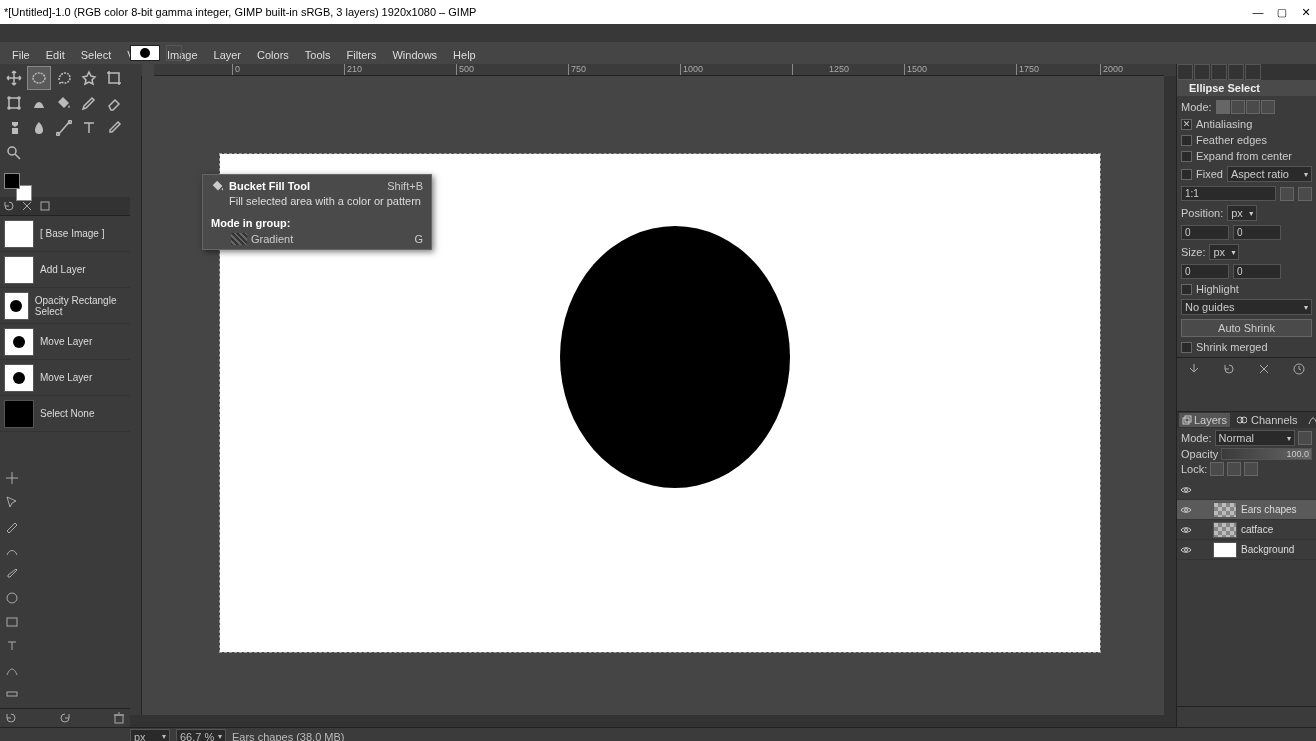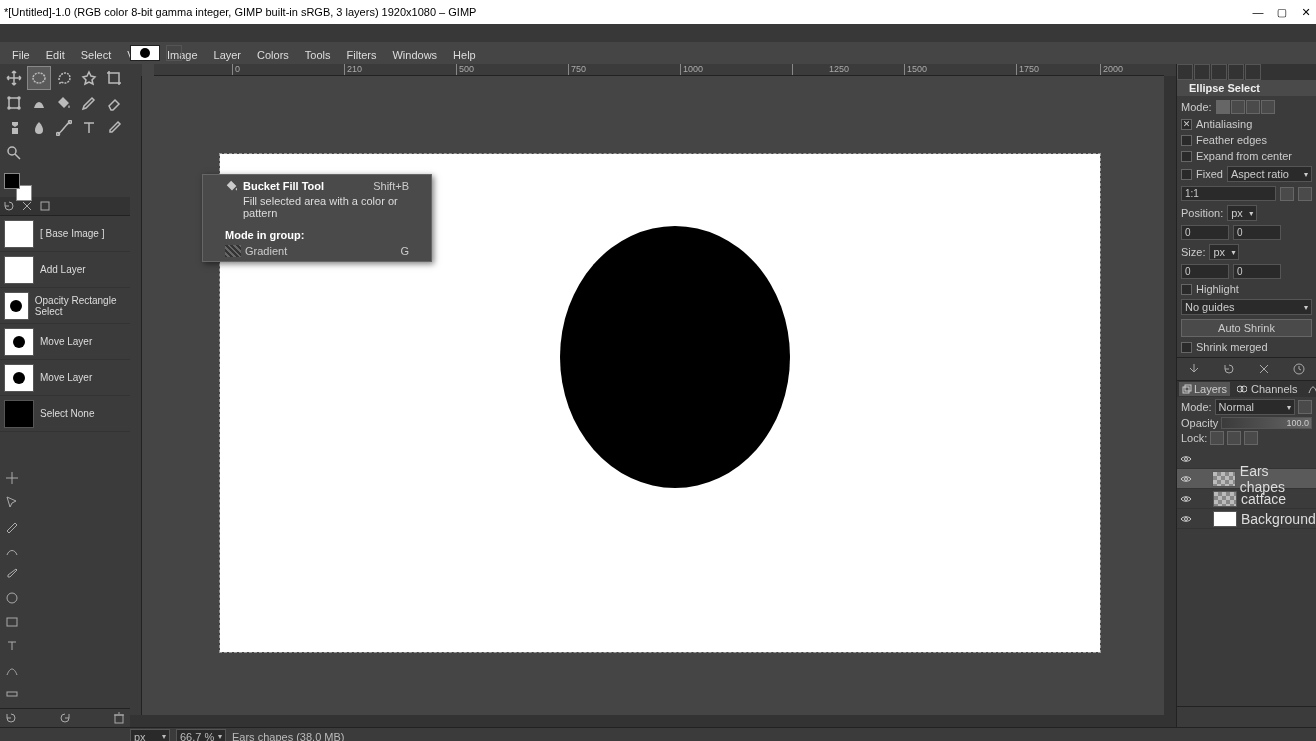--- a/index.html
+++ b/index.html
@@ -44,27 +44,27 @@
 .undotab svg { width: 12px; height: 12px; stroke: #aaa; fill: none; }
 
 .undohistory { flex: 1; overflow-y: auto; background: #3b3b3b; }
 .undoitem { display: flex; align-items: center; height: 36px; padding: 2px 4px; border-bottom: 1px solid #333; cursor: pointer; }
 .undoitem .thumb { width: 30px; height: 28px; background: #fff; margin-right: 6px; position: relative; border: 1px solid #555; }
 .undoitem .thumb.black { background: #000; }
 .undoitem .thumb .dot { position: absolute; top: 50%; left: 50%; transform: translate(-50%,-50%); width: 12px; height: 12px; background: #000; border-radius: 50%; }
 .undoitem .label { color: #ddd; font-size: 10px; }
 
 
-.tooltip { position: absolute; left: 72px; top: 110px; width: 230px; background: #4a4a4a; border: 1px solid #666; box-shadow: 2px 2px 6px rgba(0,0,0,0.5); z-index: 100; padding: 4px 22px; }
+.tooltip { position: absolute; left: 72px; top: 110px; width: 230px; background: #4a4a4a; border: 1px solid #666; box-shadow: 2px 2px 6px rgba(0,0,0,0.5); z-index: 100; padding: 4px 8px; }
 .tooltip .row1 { display: flex; align-items: center; justify-content: space-between; }
 .tooltip .ttitle { font-weight: bold; color: #fff; display: flex; align-items: center; gap: 4px; }
 .tooltip .shortcut { color: #ccc; }
 .tooltip .desc { color: #ddd; margin-top: 2px; margin-left: 18px; }
 .tooltip .group { color: #fff; font-weight: bold; margin-top: 10px; }
-.tooltip .grad { display: flex; align-items: center; justify-content: space-between; margin-top: 4px; }
+.tooltip .grad { display: flex; align-items: center; justify-content: space-between; margin-top: 4px; margin-left: 20px; }
 .tooltip .gradswatch { width: 16px; height: 12px; background: repeating-linear-gradient(45deg,#333,#333 2px,#666 2px,#666 4px); margin-right: 4px; }
 
 
 .rulertop { height: 12px; background: #3b3b3b; border-bottom: 1px solid #222; position: relative; overflow: hidden; margin-left: 12px; }
 .rulertop .tick { position: absolute; top: 0; height: 12px; border-left: 1px solid #888; color: #aaa; font-size: 9px; padding-left: 2px; }
 .canvaswrap { flex: 1; display: flex; }
 .rulerleft { width: 12px; background: #3b3b3b; border-right: 1px solid #222; position: relative; }
 .canvasarea { flex: 1; background: #454545; position: relative; overflow: hidden; }
 .canvas { position: absolute; left: 78px; top: 78px; width: 880px; height: 498px; background: #fff; outline: 1px dashed #999; }
 .ellipse { position: absolute; left: 340px; top: 72px; width: 230px; height: 262px; background: #000; border-radius: 50%; }
@@ -81,37 +81,37 @@
 .optrow label { flex: 0 0 auto; color: #ccc; }
 .checkbox { width: 11px; height: 11px; background: #2a2a2a; border: 1px solid #666; display: inline-flex; align-items: center; justify-content: center; color: #ccc; font-size: 9px; }
 .modebtns { display: flex; gap: 1px; }
 .modebtn { width: 14px; height: 14px; background: #4a4a4a; border: 1px solid #666; }
 .modebtn.active { background: #666; }
 .combo { flex: 1; background: #2a2a2a; border: 1px solid #555; padding: 1px 3px; display: flex; justify-content: space-between; align-items: center; }
 .combo .arr { font-size: 8px; }
 .numinput { width: 48px; background: #2a2a2a; border: 1px solid #555; color: #ccc; padding: 1px 3px; font-size: 10px; }
 .btn { background: #4a4a4a; border: 1px solid #666; padding: 2px 6px; text-align: center; cursor: pointer; }
 
-.rightbottom { flex: 1; display: flex; flex-direction: column; border-top: 1px solid #222; }
+.rightbottom { flex: 1; display: flex; flex-direction: column; border-top: 1px solid #222; margin-top: 31px; }
 .layertabs { display: flex; background: #333; height: 16px; align-items: center; padding: 0 2px; gap: 4px; }
 .layertabs .tab { font-size: 9px; padding: 1px 3px; display: flex; align-items: center; gap: 2px; }
 .layertabs .tab.active { background: #555; }
 .layerctl { padding: 2px 4px; font-size: 10px; }
 .layerctl .row { display: flex; align-items: center; gap: 3px; margin-bottom: 2px; }
 .slider { flex: 1; height: 12px; background: linear-gradient(to right,#3b3b3b,#666); border: 1px solid #555; position: relative; }
 .slider .val { position: absolute; right: 2px; top: 0; font-size: 9px; }
 .layerlist { flex: 1; background: #3b3b3b; overflow-y: auto; }
 .layerrow { display: flex; align-items: center; height: 20px; border-bottom: 1px solid #333; }
 .layerrow.active { background: #5a5a5a; }
 .eye { width: 18px; display: flex; justify-content: center; }
 .eye svg { width: 12px; height: 12px; stroke: #ccc; fill: none; }
 .link { width: 18px; }
 .lthumb { width: 24px; height: 16px; background: #fff; border: 1px solid #555; margin-right: 4px; }
 .lthumb.checker { background: repeating-conic-gradient(#888 0% 25%, #bbb 0% 50%) 0 0/8px 8px; }
-.lname { font-size: 14px; color: #ddd; }
+.lname { font-size: 10px; color: #ddd; }
 .layerbtns { display: flex; justify-content: space-around; padding: 2px; border-top: 1px solid #222; }
 .layerbtns .lbtn { width: 16px; height: 16px; }
 
 
 .statusbar { height: 18px; background: #3b3b3b; display: flex; align-items: center; padding: 0 4px; gap: 6px; font-size: 10px; color: #bbb; border-top: 1px solid #222; }
 
 
 .leftbottom { display: flex; justify-content: space-between; padding: 2px 4px; border-top: 1px solid #222; }
 .leftbottom svg { width: 14px; height: 14px; stroke: #aaa; fill: none; }
 

